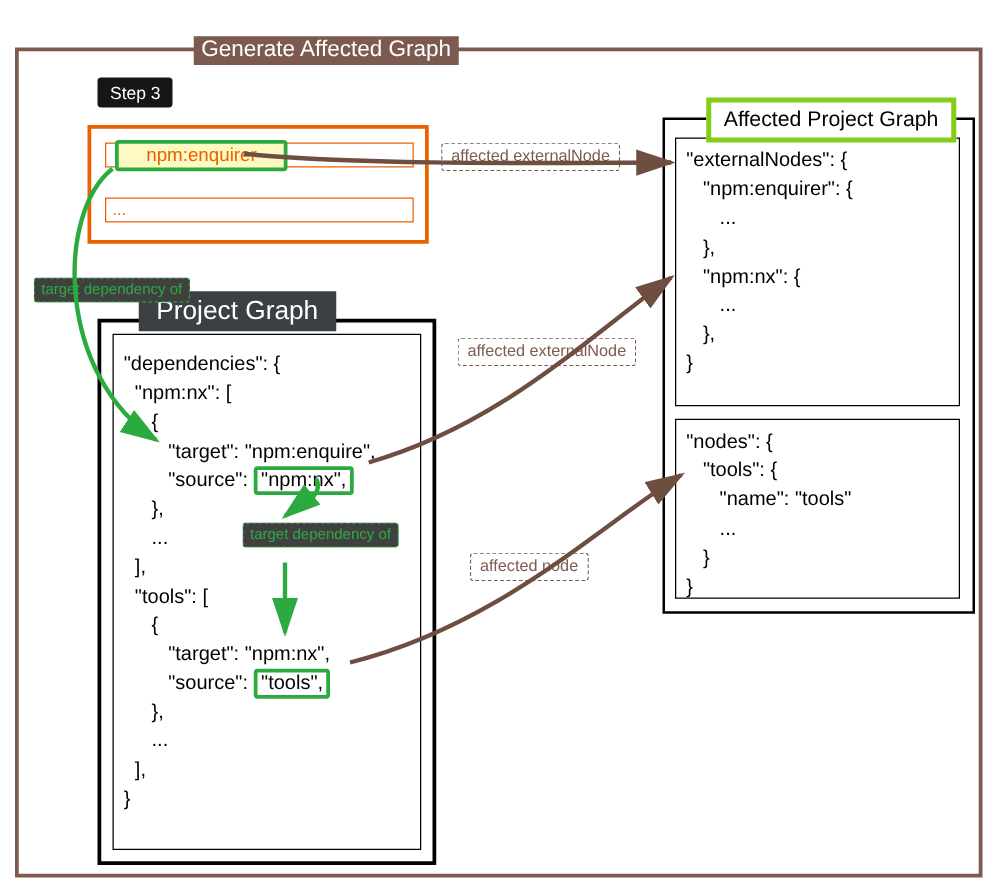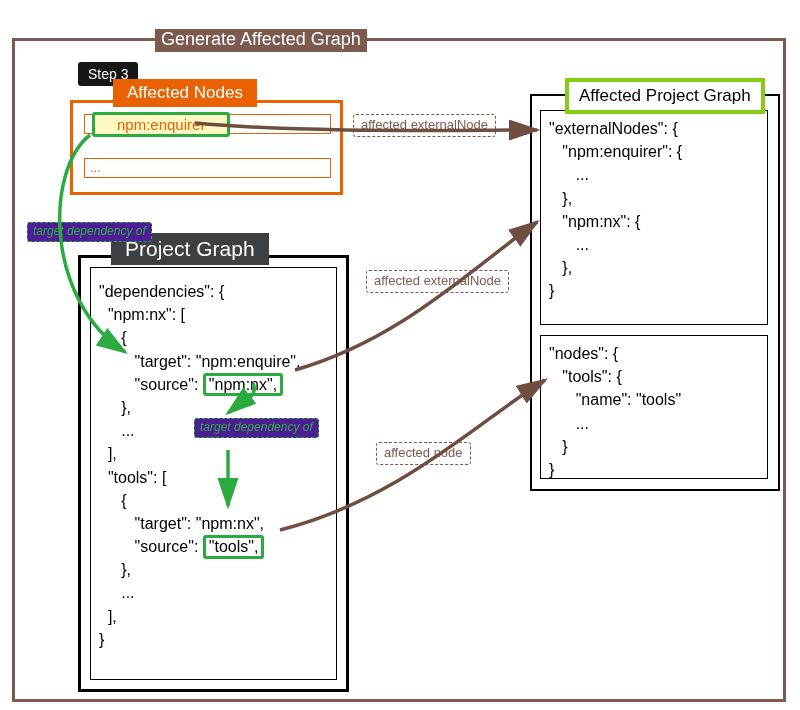--- a/index.html
+++ b/index.html
@@ -182,47 +182,45 @@
     color: #7d5a4f;
     font-size: 13px;
     text-align: left;
     padding: 3px 7px;
     border-radius: 3px;
     line-height: 1.15;
   }
   .dashed-green {
     position: absolute;
     border: 1.5px dashed #2bab3f;
-    background: #4c1d95;
+    background: #404040;
     color: #2bab3f;
     font-size: 12px;
     text-align: center;
     padding: 2px 5px;
     border-radius: 3px;
     line-height: 1.15;
-    font-style: italic;
   }
   svg.overlay {
     position: absolute;
     left: 0; top: 0;
     width: 800px;
     height: 710px;
     pointer-events: none;
   }
 </style>
 </head>
 <body>
 
 <div class="canvas">
   <div class="outer-frame"></div>
   <div class="step-badge">Step 3</div>
   <div class="title">Generate Affected Graph</div>
 
   <div class="affected-nodes">
-    <div class="header">Affected Nodes</div>
     <div class="row1">
       <div class="enquirer-chip">npm:enquirer</div>
     </div>
     <div class="row2">...</div>
   </div>
 
   <div class="project-graph">
     <div class="header">Project Graph</div>
     <div class="inner"><span>"dependencies": {
   "npm:nx": [

